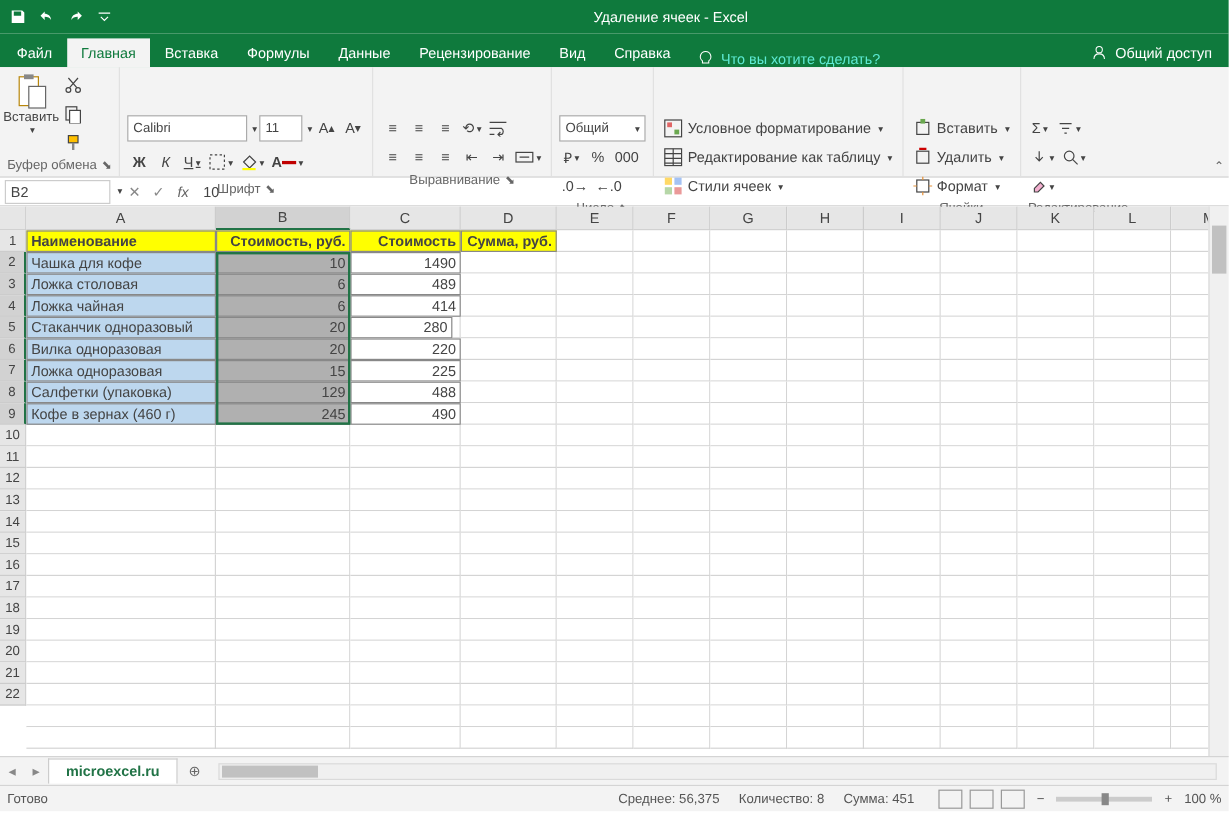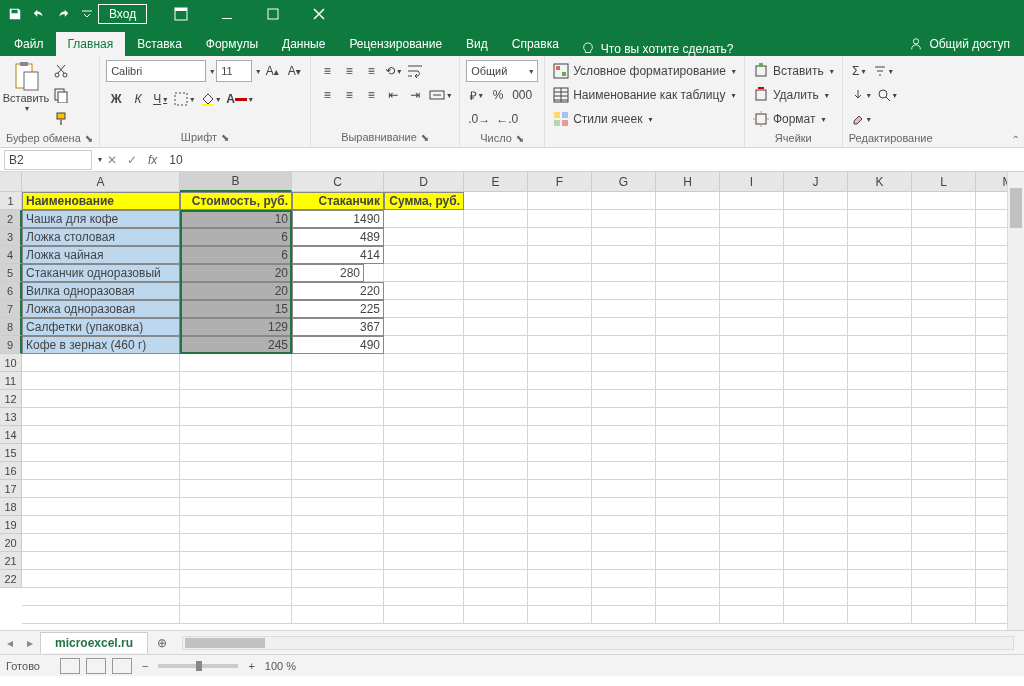--- a/index.html
+++ b/index.html
@@ -9,42 +9,42 @@
 .qat-btn { width: 22px; height: 22px; display: flex; align-items: center; justify-content: center; cursor: pointer; }
 .qat-btn svg { fill: #fff; }
 .title-text { flex: 1; text-align: center; font-size: 12px; }
 .win-controls { display: flex; align-items: center; gap: 2px; }
 .win-btn { height: 28px; width: 44px; display: flex; align-items: center; justify-content: center; cursor: pointer; color: #fff; }
 .login-btn { border: 1px solid #fff; padding: 2px 10px; margin-right: 10px; font-size: 12px; }
 .tabs { height: 28px; background: #0f7a3d; display: flex; align-items: flex-end; padding: 0 2px; }
 .tab { padding: 5px 12px; color: #fff; font-size: 12px; cursor: pointer; }
 .tab.active { background: #f3f3f3; color: #0f7a3d; }
 .tab.file { color: #fff; }
-.tell-me { margin-left: 10px; display: flex; color: #ffffff; gap: 6px; }
+.tell-me { margin-left: 10px; display: flex; color: #5eead4; gap: 6px; }
 .tell-me-icon { width: 14px; height: 14px; }
 .share { margin-left: auto; display: flex; align-items: center; gap: 6px; padding: 5px 12px; color: #fff; }
 .ribbon { height: 92px; background: #f3f3f3; border-bottom: 1px solid #d4d4d4; display: flex; position: relative; }
 .ribbon-group { border-right: 1px solid #e1e1e1; padding: 4px 6px 2px; display: flex; flex-direction: column; }
 .ribbon-group-content { flex: 1; display: flex; align-items: flex-start; gap: 4px; }
 .ribbon-group-label { text-align: center; font-size: 11px; color: #666; padding: 2px 0; display: flex; align-items: center; justify-content: center; gap: 4px; }
 .ribbon-group-label .launcher { font-size: 10px; cursor: pointer; }
 .paste-btn { display: flex; flex-direction: column; align-items: center; width: 40px; cursor: pointer; }
 .paste-btn .icon { width: 32px; height: 32px; }
 .paste-btn .label { font-size: 11px; }
 .small-btns { display: flex; flex-direction: column; gap: 2px; }
 .small-btn { width: 22px; height: 22px; display: flex; align-items: center; justify-content: center; cursor: pointer; }
 .font-row { display: flex; gap: 2px; align-items: center; margin-bottom: 4px; }
 .font-name { width: 100px; height: 22px; border: 1px solid #ababab; background: #fff; padding: 0 4px; font-size: 11px; display: flex; align-items: center; }
 .font-size { width: 36px; height: 22px; border: 1px solid #ababab; background: #fff; padding: 0 4px; font-size: 11px; display: flex; align-items: center; }
 .rbtn { min-width: 20px; height: 22px; display: flex; align-items: center; justify-content: center; cursor: pointer; font-size: 12px; padding: 0 2px; }
 .rbtn.bold { font-weight: bold; }
 .rbtn.italic { font-style: italic; }
 .rbtn.underline { text-decoration: underline; }
 .dropdown-arrow { font-size: 8px; margin-left: 2px; }
-.col-flex { display: flex; flex-direction: column; gap: 2px; }
+.col-flex { display: flex; flex-direction: column; gap: 2px; margin-top: 36px; }
 .row-flex { display: flex; gap: 2px; }
 .number-format { width: 72px; height: 22px; border: 1px solid #ababab; background: #fff; padding: 0 4px; font-size: 11px; display: flex; align-items: center; justify-content: space-between; }
 .style-item { display: flex; align-items: center; gap: 4px; height: 22px; font-size: 12px; cursor: pointer; padding: 0 2px; }
 .style-icon { width: 16px; height: 16px; }
 .cell-item { display: flex; align-items: center; gap: 4px; height: 22px; font-size: 12px; cursor: pointer; padding: 0 2px; }
 .collapse-ribbon { position: absolute; right: 4px; bottom: 2px; cursor: pointer; font-size: 10px; color: #666; }
 .formula-bar { height: 24px; border-bottom: 1px solid #d4d4d4; display: flex; align-items: center; background: #fff; }
 .name-box { width: 88px; height: 20px; border: 1px solid #ccc; margin: 0 4px; padding: 0 4px; font-size: 12px; display: flex; align-items: center; }
 .fb-btn { width: 20px; height: 20px; display: flex; align-items: center; justify-content: center; color: #888; cursor: pointer; }
 .fx-label { font-style: italic; color: #666; padding: 0 6px; }
@@ -102,44 +102,21 @@
         <svg width="14" height="14" viewBox="0 0 16 16">
           <path d="M10 3l4 4-4 4V8c-3 0-5 1-6 3 0-4 3-6 6-6V3z"></path>
         </svg>
       </div>
     <div class="qat-btn">
         <svg width="10" height="10" viewBox="0 0 10 10">
           <path d="M0 2h10M2 5l3 3 3-3" stroke="#fff" fill="none"></path>
         </svg>
       </div>
   </div>
-  <div class="win-controls">
-    <div class="login-btn">Вход</div>
-    <div class="win-btn">
-        <svg width="14" height="14" viewBox="0 0 14 14">
-          <rect x="1" y="1" width="12" height="12" fill="none" stroke="#fff"></rect>
-          <rect x="1" y="1" width="12" height="3" fill="#fff"></rect>
-        </svg>
-      </div>
-    <div class="win-btn">
-        <svg width="12" height="12" viewBox="0 0 12 12">
-          <rect x="1" y="10" width="10" height="1" fill="#fff"></rect>
-        </svg>
-      </div>
-    <div class="win-btn">
-        <svg width="12" height="12" viewBox="0 0 12 12">
-          <rect x="1" y="1" width="10" height="10" fill="none" stroke="#fff"></rect>
-        </svg>
-      </div>
-    <div class="win-btn">
-        <svg width="12" height="12" viewBox="0 0 12 12">
-          <path d="M1 1l10 10M11 1L1 11" stroke="#fff" stroke-width="1.5"></path>
-        </svg>
-      </div>
-  </div>
+  <div class="title-text">Удаление ячеек - Excel</div>
 </div>
 
 <div class="tabs">
   <div class="tab file">Файл</div>
   <div class="tab active">Главная</div>
   <div class="tab">Вставка</div>
   <div class="tab">Формулы</div>
   <div class="tab">Данные</div>
   <div class="tab">Рецензирование</div>
   <div class="tab">Вид</div>
@@ -309,21 +286,21 @@
             <rect x="9" y="9" width="4" height="4" fill="#6aa84f"></rect>
           </svg>
         <span>Условное форматирование</span>
           <span class="dropdown-arrow">▾</span>
       </div>
       <div class="style-item">
         <svg class="style-icon" viewBox="0 0 16 16">
             <rect x="1" y="1" width="14" height="14" fill="none" stroke="#444"></rect>
             <path d="M1 5h14M1 9h14M1 13h14M8 1v14" stroke="#444"></path>
           </svg>
-        <span>Наименование как таблицу</span>
+        <span>Редактирование как таблицу</span>
           <span class="dropdown-arrow">▾</span>
       </div>
       <div class="style-item">
         <svg class="style-icon" viewBox="0 0 16 16">
             <rect x="1" y="1" width="6" height="6" fill="#ffd966"></rect>
             <rect x="9" y="1" width="6" height="6" fill="#a4c2f4"></rect>
             <rect x="1" y="9" width="6" height="6" fill="#b6d7a8"></rect>
             <rect x="9" y="9" width="6" height="6" fill="#ea9999"></rect>
           </svg>
         <span>Стили ячеек</span>
@@ -765,43 +742,43 @@
         <div class="cell" style="left: 506px; top: 414px; width: 64px;"></div>
         <div class="cell" style="left: 570px; top: 414px; width: 64px;"></div>
         <div class="cell" style="left: 634px; top: 414px; width: 64px;"></div>
         <div class="cell" style="left: 698px; top: 414px; width: 64px;"></div>
         <div class="cell" style="left: 762px; top: 414px; width: 64px;"></div>
         <div class="cell" style="left: 826px; top: 414px; width: 64px;"></div>
         <div class="cell" style="left: 890px; top: 414px; width: 64px;"></div>
         <div class="cell" style="left: 954px; top: 414px; width: 64px;"></div>
         <div class="cell yellow" style="left: 0px; top: 0px; width: 158px;">Наименование</div>
         <div class="cell yellow" style="left: 158px; top: 0px; width: 112px; justify-content: flex-end;">Стоимость, руб.</div>
-        <div class="cell yellow" style="left: 270px; top: 0px; width: 92px; justify-content: flex-end;">Стаканчик</div>
+        <div class="cell yellow" style="left: 270px; top: 0px; width: 92px; justify-content: flex-end;">Стоимость</div>
         <div class="cell yellow" style="left: 362px; top: 0px; width: 80px; justify-content: flex-end;">Сумма, руб.</div>
         <div class="cell blue" style="left: 0px; top: 18px; width: 158px;">Чашка для кофе</div>
         <div class="cell data-b" style="left: 158px; top: 18px; width: 112px;">10</div>
         <div class="cell data-c" style="left: 270px; top: 18px; width: 92px;">1490</div>
         <div class="cell blue" style="left: 0px; top: 36px; width: 158px;">Ложка столовая</div>
         <div class="cell data-b" style="left: 158px; top: 36px; width: 112px;">6</div>
         <div class="cell data-c" style="left: 270px; top: 36px; width: 92px;">489</div>
         <div class="cell blue" style="left: 0px; top: 54px; width: 158px;">Ложка чайная</div>
         <div class="cell data-b" style="left: 158px; top: 54px; width: 112px;">6</div>
         <div class="cell data-c" style="left: 270px; top: 54px; width: 92px;">414</div>
         <div class="cell blue" style="left: 0px; top: 72px; width: 158px;">Стаканчик одноразовый</div>
         <div class="cell data-b" style="left: 158px; top: 72px; width: 112px;">20</div>
-        <div class="cell data-c" style="left: 270px; top: 72px; width: 72px;">280</div>
+        <div class="cell data-c" style="left: 270px; top: 72px; width: 85px;">280</div>
         <div class="cell blue" style="left: 0px; top: 90px; width: 158px;">Вилка одноразовая</div>
         <div class="cell data-b" style="left: 158px; top: 90px; width: 112px;">20</div>
         <div class="cell data-c" style="left: 270px; top: 90px; width: 92px;">220</div>
         <div class="cell blue" style="left: 0px; top: 108px; width: 158px;">Ложка одноразовая</div>
         <div class="cell data-b" style="left: 158px; top: 108px; width: 112px;">15</div>
         <div class="cell data-c" style="left: 270px; top: 108px; width: 92px;">225</div>
         <div class="cell blue" style="left: 0px; top: 126px; width: 158px;">Салфетки (упаковка)</div>
         <div class="cell data-b" style="left: 158px; top: 126px; width: 112px;">129</div>
-        <div class="cell data-c" style="left: 270px; top: 126px; width: 92px;">367</div>
+        <div class="cell data-c" style="left: 270px; top: 126px; width: 92px;">488</div>
         <div class="cell blue" style="left: 0px; top: 144px; width: 158px;">Кофе в зернах (460 г)</div>
         <div class="cell data-b" style="left: 158px; top: 144px; width: 112px;">245</div>
         <div class="cell data-c" style="left: 270px; top: 144px; width: 92px;">490</div>
         <div class="selection-border" style="left: 158px; top: 18px; width: 112px; height: 144px;"></div>
       </div>
   </div>
   <div class="vscroll">
       <div class="vscroll-thumb"></div>
     </div>
 </div>
@@ -811,20 +788,25 @@
   <div class="sheet-nav">▸</div>
   <div class="sheet-tab">microexcel.ru</div>
   <div class="sheet-add">⊕</div>
   <div class="hscroll">
       <div class="hscroll-thumb"></div>
     </div>
 </div>
 
 <div class="status-bar">
   <div class="status-left">Готово</div>
+  <div class="status-center">
+    <span>Среднее: 56,375</span>
+    <span>Количество: 8</span>
+    <span>Сумма: 451</span>
+  </div>
   <div class="status-right">
     <div class="view-btn"></div>
     <div class="view-btn"></div>
     <div class="view-btn"></div>
     <div class="zoom-btn">−</div>
     <div class="zoom-slider">
         <div class="zoom-thumb"></div>
       </div>
     <div class="zoom-btn">+</div>
     <span>100 %</span>

